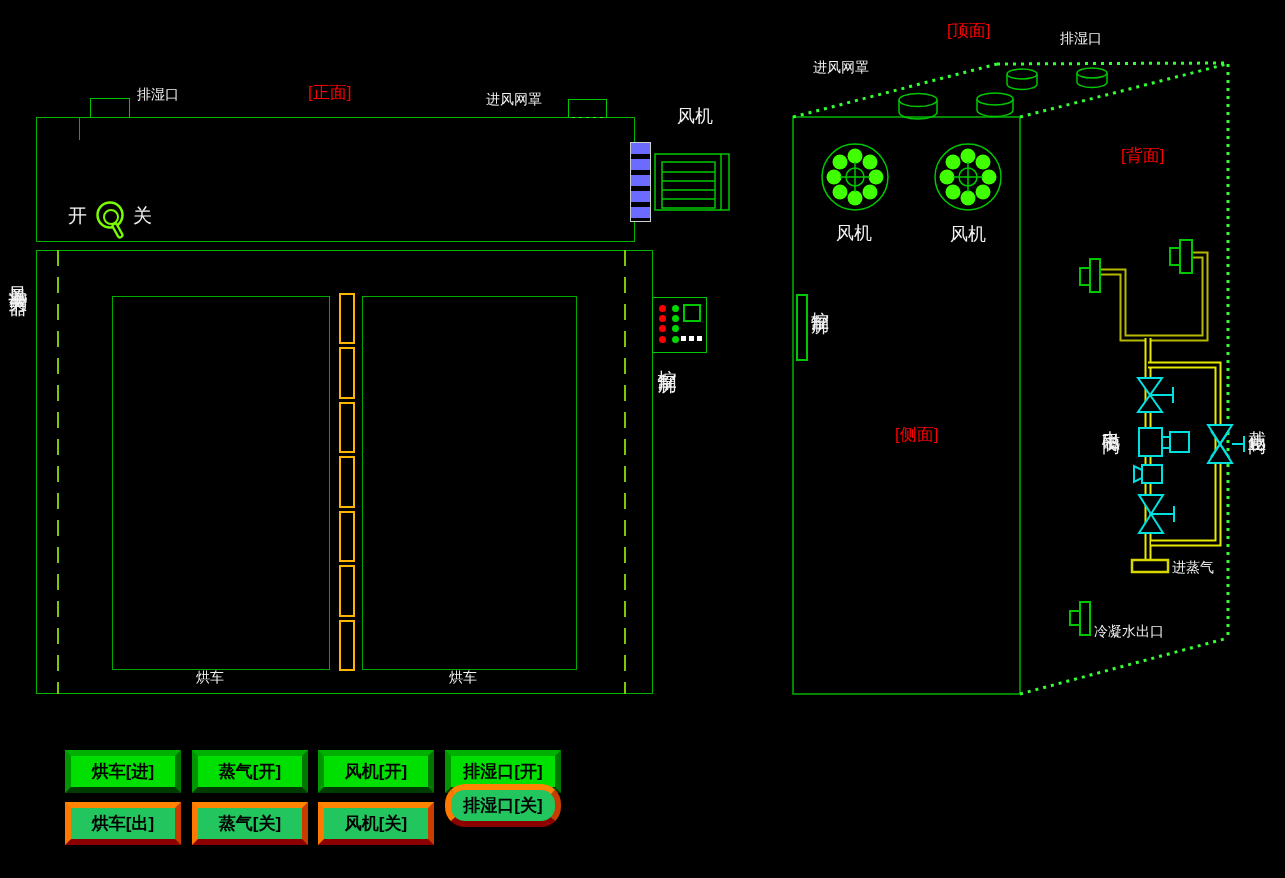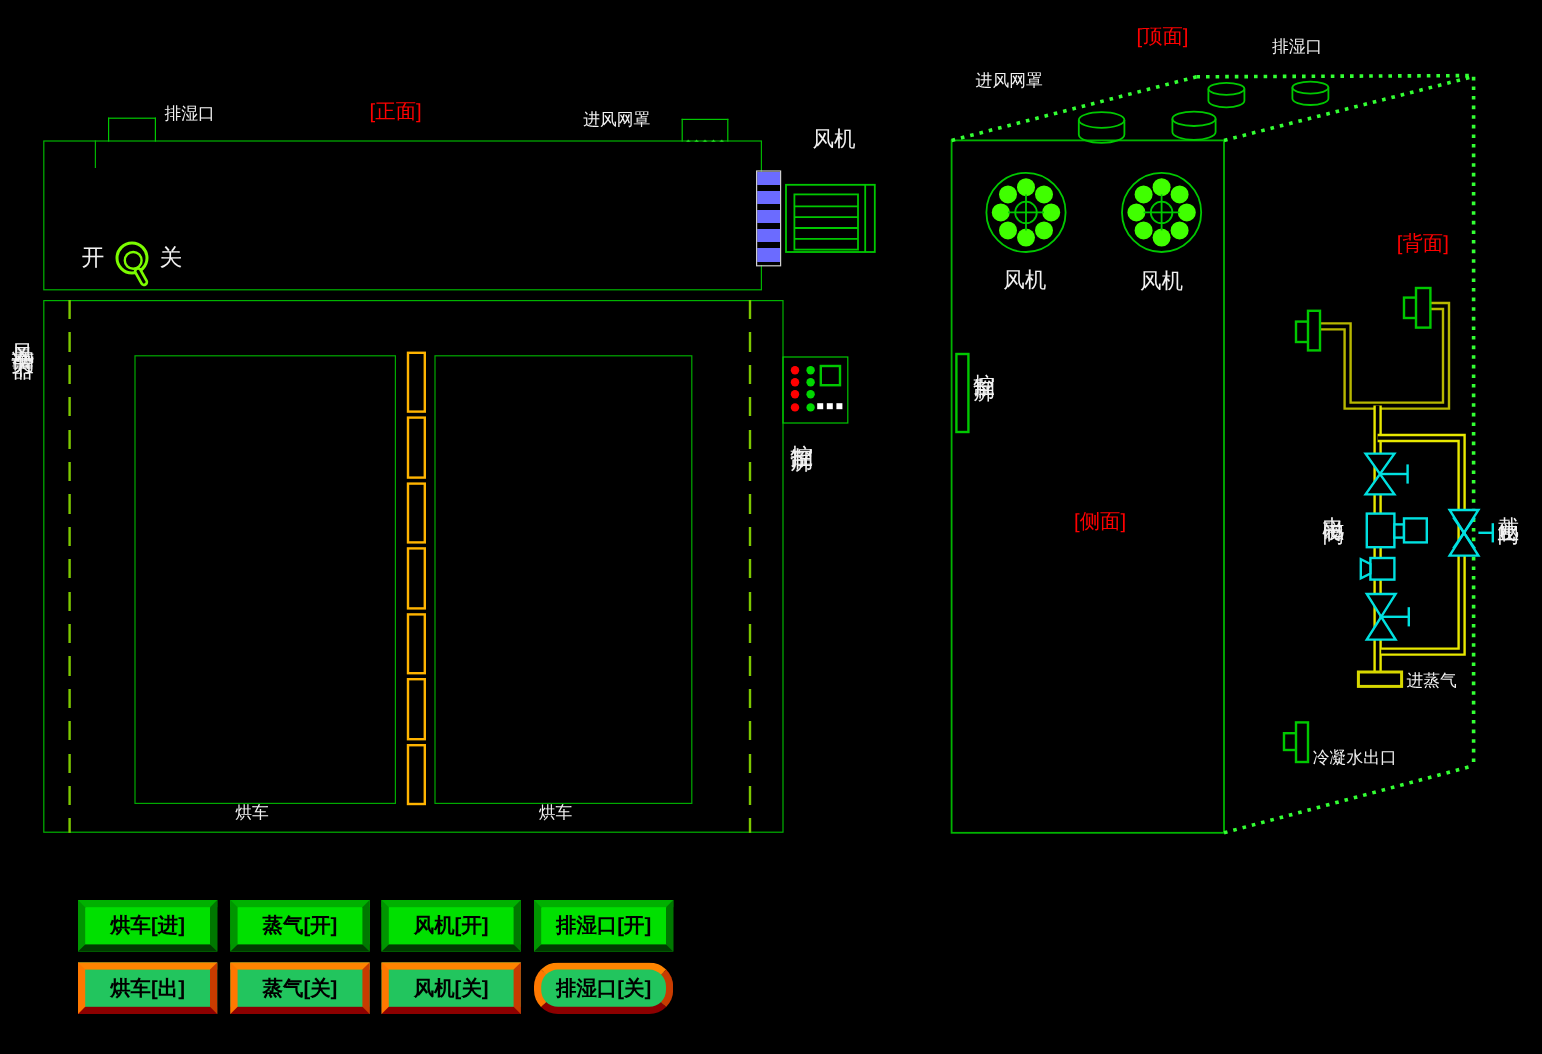--- a/index.html
+++ b/index.html
@@ -206,33 +206,33 @@
         <line x1="431" y1="442" x2="449" y2="416"></line>
         <line x1="452" y1="429" x2="464" y2="429"></line>
         <line x1="464" y1="421" x2="464" y2="437"></line>
       </g>
     </g>
   </svg>
 
   <div class="lbl" style="left:813px;top:60px;">进风网罩</div>
   <div class="lbl-red" style="left:947px;top:22px;">[顶面]</div>
   <div class="lbl" style="left:1060px;top:31px;">排湿口</div>
-  <div class="lbl-red" style="left:1164px;top:147px;margin-top:47px;">[背面]</div>
+  <div class="lbl-red" style="left:1121px;top:147px;">[背面]</div>
   <div class="lbl-red" style="left:895px;top:426px;">[侧面]</div>
   <div class="lbl" style="left:836px;top:224px;font-size:18px;">风机</div>
   <div class="lbl" style="left:950px;top:225px;font-size:18px;">风机</div>
   <div class="vlbl" style="left:811px;top:297px;">控制屏</div>
   <div class="vlbl" style="left:1102px;top:416px;">电磁阀</div>
   <div class="vlbl" style="left:1248px;top:416px;">截止阀</div>
   <div class="lbl" style="left:1172px;top:560px;">进蒸气</div>
   <div class="lbl" style="left:1094px;top:624px;">冷凝水出口</div>
 
   <div class="btn btn-green" style="left:65px;top:750px;">烘车[进]</div>
   <div class="btn btn-green" style="left:192px;top:750px;">蒸气[开]</div>
   <div class="btn btn-green" style="left:318px;top:750px;">风机[开]</div>
   <div class="btn btn-green" style="left:445px;top:750px;">排湿口[开]</div>
   <div class="btn btn-red" style="left:65px;top:802px;">烘车[出]</div>
   <div class="btn btn-red" style="left:192px;top:802px;">蒸气[关]</div>
   <div class="btn btn-red" style="left:318px;top:802px;">风机[关]</div>
-  <div class="btn btn-red" style="left:445px;top:802px;border-radius:20px;">排湿口[关]</div>
+  <div class="btn btn-red" style="left:445px;top:784px;border-radius:20px;">排湿口[关]</div>
 
 
 </div>
 
 </body></html>

